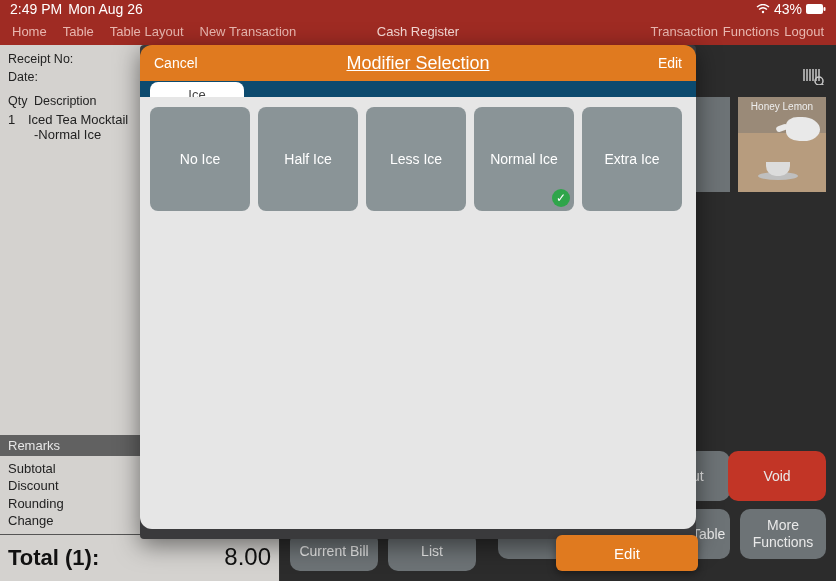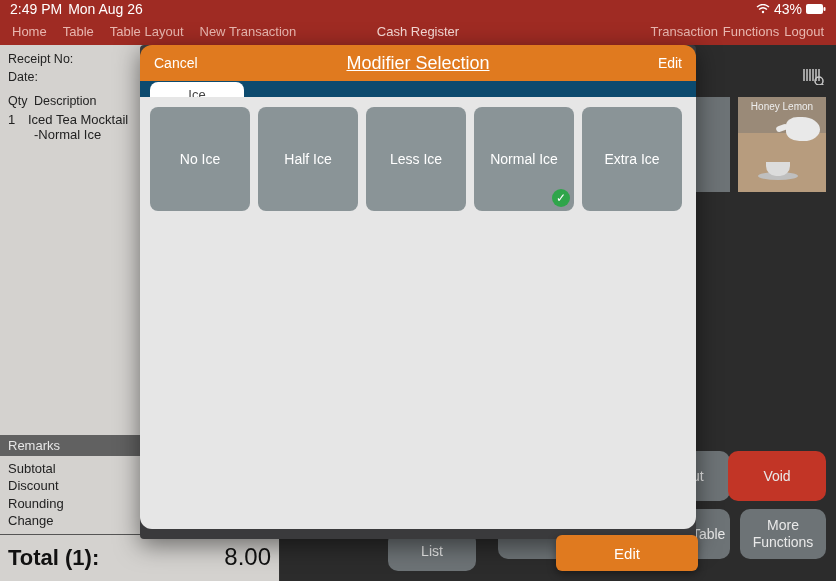--- a/index.html
+++ b/index.html
@@ -182,20 +182,21 @@
       </div>
       <div class="product-label">Honey Lemon</div>
     </div>
 
     <div class="bottom-btns">
       <div class="btn checkout">ckout</div>
       <div class="btn red void">Void</div>
       <div class="btn mergetable">Merge Table</div>
       <div class="btn morefn" style="white-space:pre-line">More
 Functions</div>
+      <div class="btn currentbill">Current Bill</div>
       <div class="btn list">List</div>
       <div class="btn favourites">Favourites</div>
       <div class="btn mergebill">Merge Bill</div>
     </div>
   </div>
 </div>
 
 <div class="modal-wrap">
   <div class="modal-header">
     <span style="cursor:pointer">Cancel</span>

